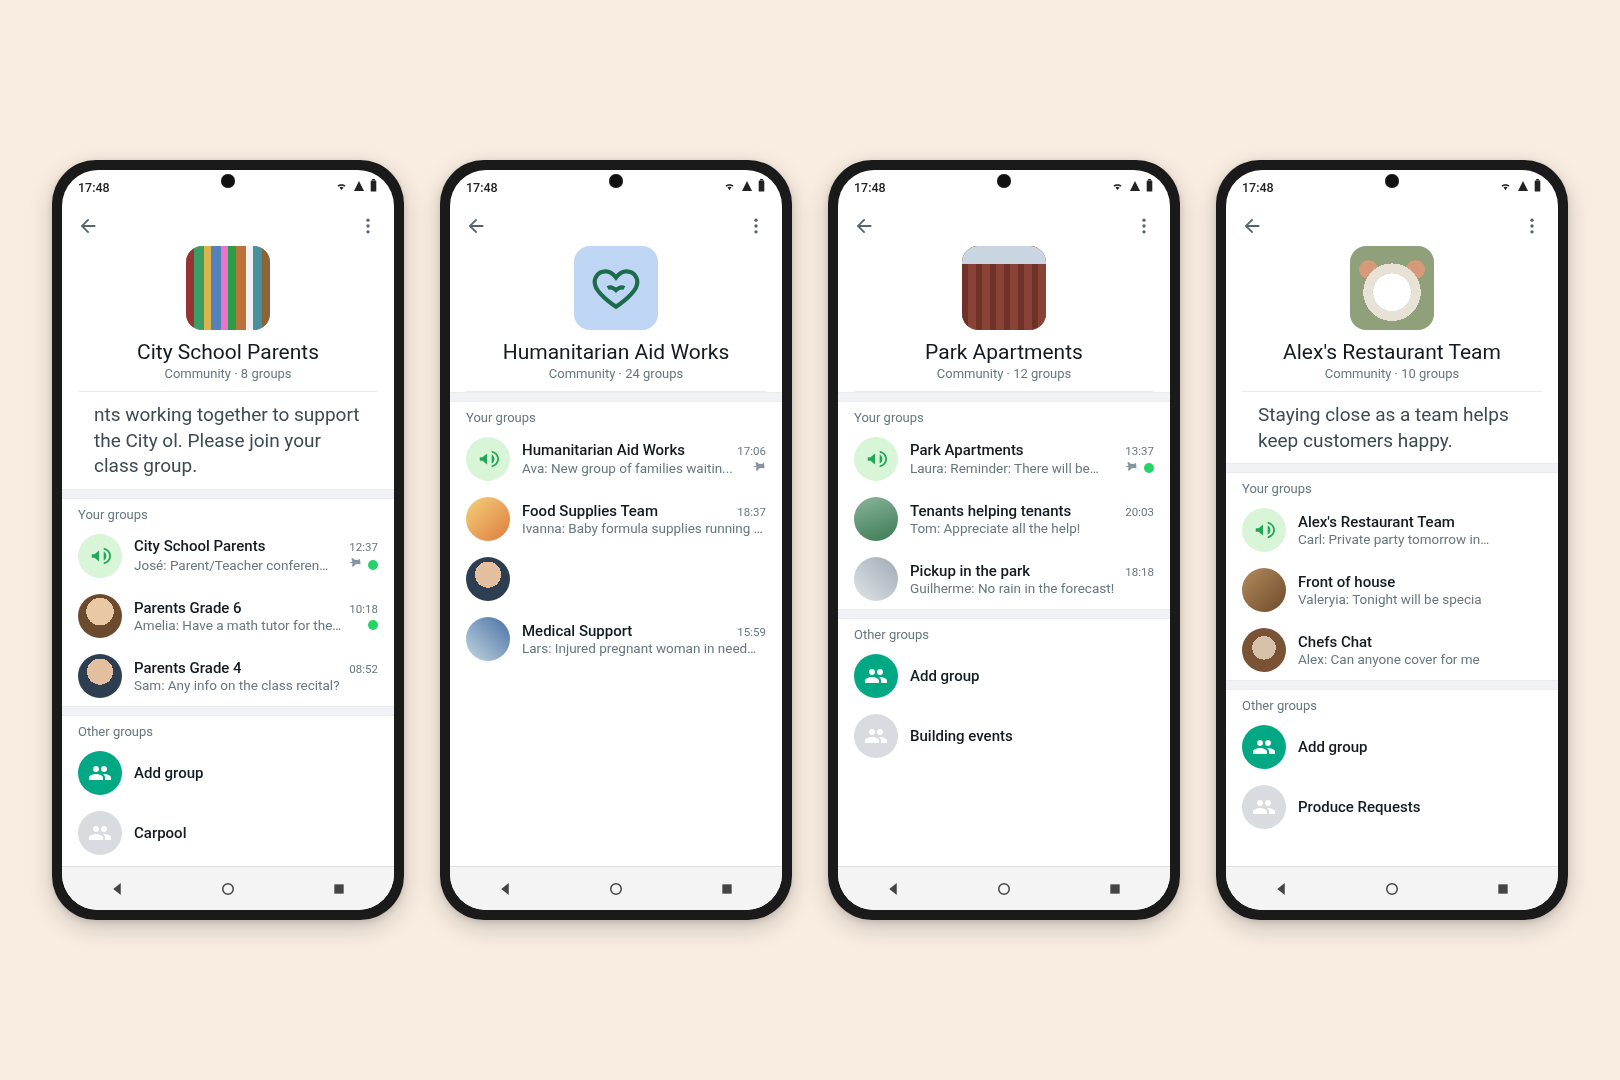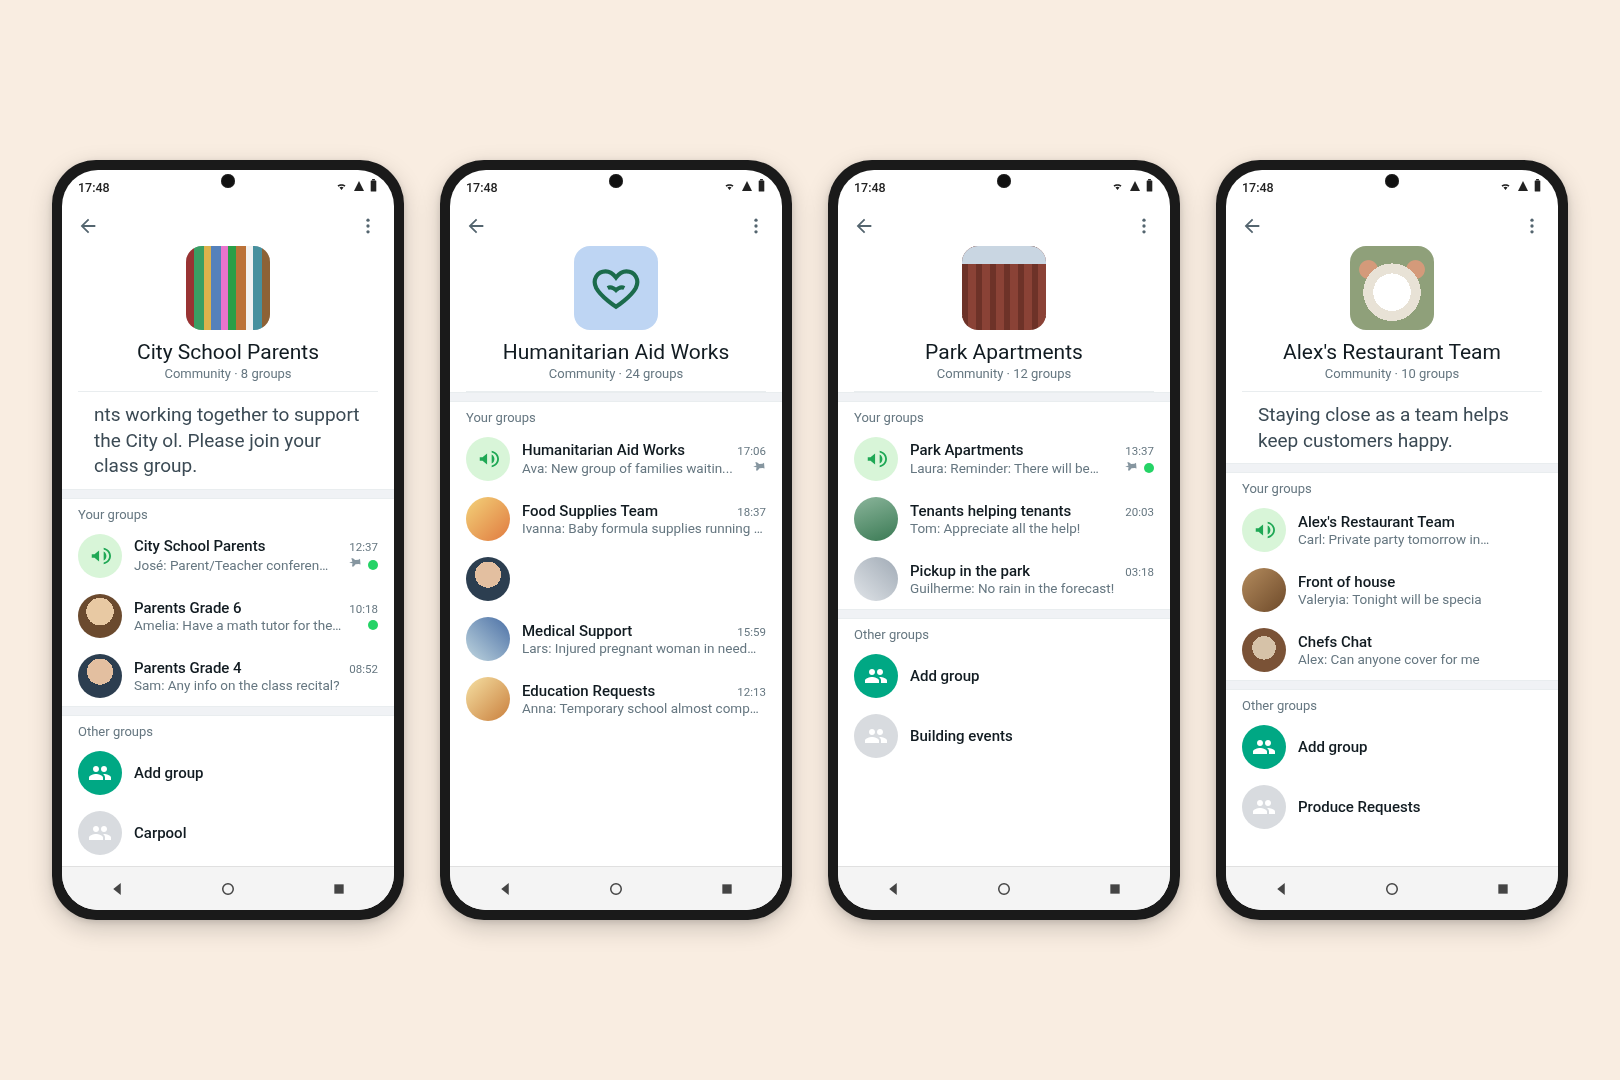--- a/index.html
+++ b/index.html
@@ -320,33 +320,20 @@
         <div class="chat-top">
             <span class="chat-name">Medical Support</span>
             <span class="chat-time">15:59</span>
           </div>
         <div class="chat-bot">
             <span class="chat-msg">Lars: Injured pregnant woman in need…</span>
           <span class="chat-badges"></span>
           </div>
       </div>
       </div>
-      <div class="chat-row">
-        <div class="avatar a-photo p5"></div>
-      <div class="chat-main">
-        <div class="chat-top">
-            <span class="chat-name">Education Requests</span>
-            <span class="chat-time">12:13</span>
-          </div>
-        <div class="chat-bot">
-            <span class="chat-msg">Anna: Temporary school almost comp…</span>
-          <span class="chat-badges"></span>
-          </div>
-      </div>
-      </div>
       <div class="navbar">
         <div class="nav-btn">
           <svg width="18" height="18" viewBox="0 0 24 24">
             <path fill="currentColor" d="M17 4l-10 8 10 8z"></path>
           </svg>
         </div>
     <div class="nav-btn">
           <svg width="18" height="18" viewBox="0 0 24 24">
             <circle cx="12" cy="12" r="7" fill="none" stroke="currentColor" stroke-width="2"></circle>
           </svg>
@@ -435,21 +422,21 @@
             <span class="chat-msg">Tom: Appreciate all the help!</span>
           <span class="chat-badges"></span>
           </div>
       </div>
       </div>
       <div class="chat-row">
         <div class="avatar a-photo p7"></div>
       <div class="chat-main">
         <div class="chat-top">
             <span class="chat-name">Pickup in the park</span>
-            <span class="chat-time">03:18</span>
+            <span class="chat-time">18:18</span>
           </div>
         <div class="chat-bot">
             <span class="chat-msg">Guilherme: No rain in the forecast!</span>
           <span class="chat-badges"></span>
           </div>
       </div>
       </div>
       <div class="divider"></div>
       <div class="section-label">Other groups</div>
       <div class="chat-row">

